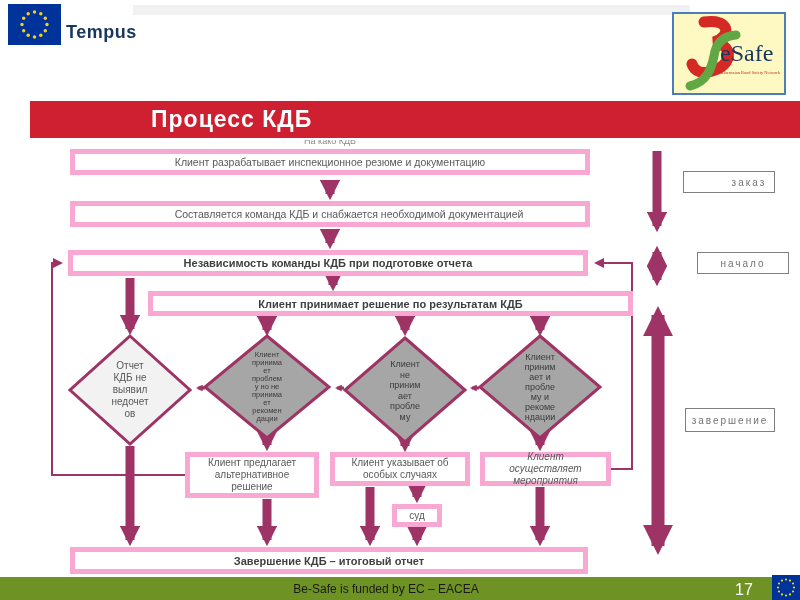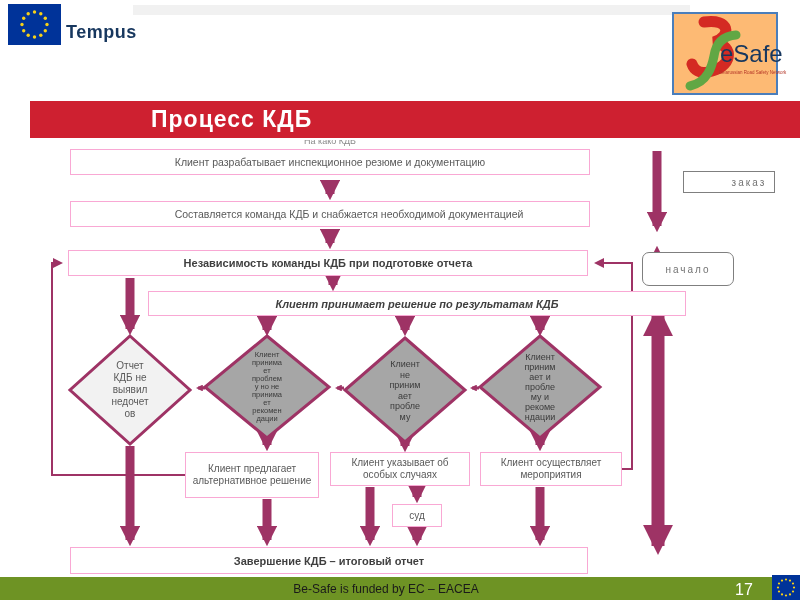--- a/index.html
+++ b/index.html
@@ -4,21 +4,21 @@
 <style>
   html,body{margin:0;padding:0;background:#888;}
   .slide{
     position:relative; width:800px; height:600px; background:#ffffff;
     overflow:hidden; font-family:"Liberation Sans", sans-serif;
     margin:0 auto;
   }
   .abs{position:absolute;}
   
   .fbox{
-    position:absolute; background:#ffffff; border:1px solid #f9a8d4;
+    position:absolute; background:#ffffff; border:5px solid #f9a8d4;
     display:flex; align-items:center; justify-content:center;
     text-align:center; color:#595959; font-size:10.5px; line-height:12px;
     box-sizing:border-box; z-index:3;
   }
   .fbox.bold{font-weight:bold; color:#3f3f3f; font-size:11px;}
   .fbox.small{font-size:10px;}
   
   .dtext{
     position:absolute; transform:translate(-50%,-50%);
     text-align:center; white-space:pre-line; z-index:4;
@@ -37,22 +37,22 @@
   }
   .titlebar .t{
     padding-left:105px; font-size:23px; font-weight:bold; letter-spacing:1px;
   }
   .graystrip{position:absolute; left:133px; top:5px; width:557px; height:10px; background:#f1f1f1;}
   .tempus{
     position:absolute; left:66px; top:22px; font-size:18px; color:#17375e;
     font-weight:600; letter-spacing:.5px;
   }
   .esafe{
-    position:absolute; left:672px; top:12px; width:106px; height:83px;
-    background:#fdba74; border:2px solid #4a7ebb; box-sizing:border-box; z-index:6;
+    position:absolute; left:672px; top:12px; width:114px; height:83px;
+    background:#fef9c3; border:2px solid #4a7ebb; box-sizing:border-box; z-index:6;font-family:Liberation Serif, serif;
   }
   .esafe .nm{position:absolute; left:46px; top:26px; font-size:24px; color:#17375e;}
   .esafe .tg{position:absolute; left:45px; top:56px; font-size:4.5px; color:#b33426; white-space:nowrap;}
   .clipfrag{
     position:absolute; left:70px; top:140px; width:520px; height:7px;
     overflow:hidden; text-align:center; color:#8a8a8a; font-size:9px; z-index:3;
   }
   .clipfrag span{display:block; margin-top:-4px;}
   .footer{
     position:absolute; left:0; top:577px; width:772px; height:23px;
@@ -149,21 +149,21 @@
     </g>
   </svg>
 
   <div class="clipfrag">
     <span>На како КДБ</span>
   </div>
 
   <div class="fbox" style="left:70px; top:149px; width:520px; height:26px;">Клиент разрабатывает инспекционное резюме и документацию</div>
   <div class="fbox" style="left:70px; top:201px; width:520px; height:26px;padding-left:38px;">Составляется команда КДБ и снабжается необходимой документацией</div>
   <div class="fbox bold" style="left:68px; top:250px; width:520px; height:26px;">Независимость команды КДБ при подготовке отчета</div>
-  <div class="fbox bold" style="left:148px; top:291px; width:538px; height:25px;font-style:italic;">Клиент принимает решение по результатам КДБ</div>
+  <div class="fbox bold" style="left:148px; top:291px; width:485px; height:25px;">Клиент принимает решение по результатам КДБ</div>
 
   <div class="dtext" style="left:130px; top:390px; font-size:10px; line-height:12px; color:#595959;">Отчет
 КДБ не
 выявил
 недочет
 ов</div>
   <div class="dtext" style="left:267px; top:387px; font-size:7.5px; line-height:8px; color:#3b3b3b;">Клиент
 принима
 ет
 проблем
@@ -181,26 +181,27 @@
   <div class="dtext" style="left:540px; top:387px; font-size:9px; line-height:10px; color:#3b3b3b;">Клиент
 приним
 ает и
 пробле
 му и
 рекоме
 ндации</div>
 
   <div class="fbox small" style="left:185px; top:452px; width:134px; height:46px; padding:0 4px;">Клиент предлагает альтернативное решение</div>
   <div class="fbox small" style="left:330px; top:452px; width:140px; height:34px; padding:0 6px;">Клиент указывает об особых случаях</div>
-  <div class="fbox small" style="left:480px; top:452px; width:142px; height:34px; padding:0 6px;">Клиент осуществляет мероприятия</div>
+  <div class="fbox small" style="left:480px; top:452px; width:131px; height:34px; padding:0 6px;font-style:italic;">Клиент осуществляет мероприятия</div>
   <div class="fbox small" style="left:392px; top:504px; width:50px; height:23px;">суд</div>
   <div class="fbox bold" style="left:70px; top:547px; width:518px; height:27px;">Завершение КДБ – итоговый отчет</div>
 
   <div class="slabel" style="left:683px; top:171px; width:92px; height:22px;padding-left:40px;">заказ</div>
-  <div class="slabel" style="left:642px; top:252px; width:92px; height:34px;border-radius:7px;">начало</div>
+  <div class="slabel" style="left:697px; top:252px; width:92px; height:22px;">начало</div>
+  <div class="slabel" style="left:685px; top:408px; width:90px; height:24px;">завершение</div>
 
   <div class="footer">
     <div class="ft">Be-Safe is funded by EC – EACEA</div>
     <div class="pg">17</div>
   </div>
   <svg class="abs" style="left:772px; top:575px; z-index:6;" width="28" height="25">
     <rect x="0" y="0" width="28" height="25" fill="#003399"></rect>
     <g fill="#f7d117">
       <circle cx="14" cy="4.5" r="1.1"></circle>
         <circle cx="18" cy="5.6" r="1.1"></circle>

